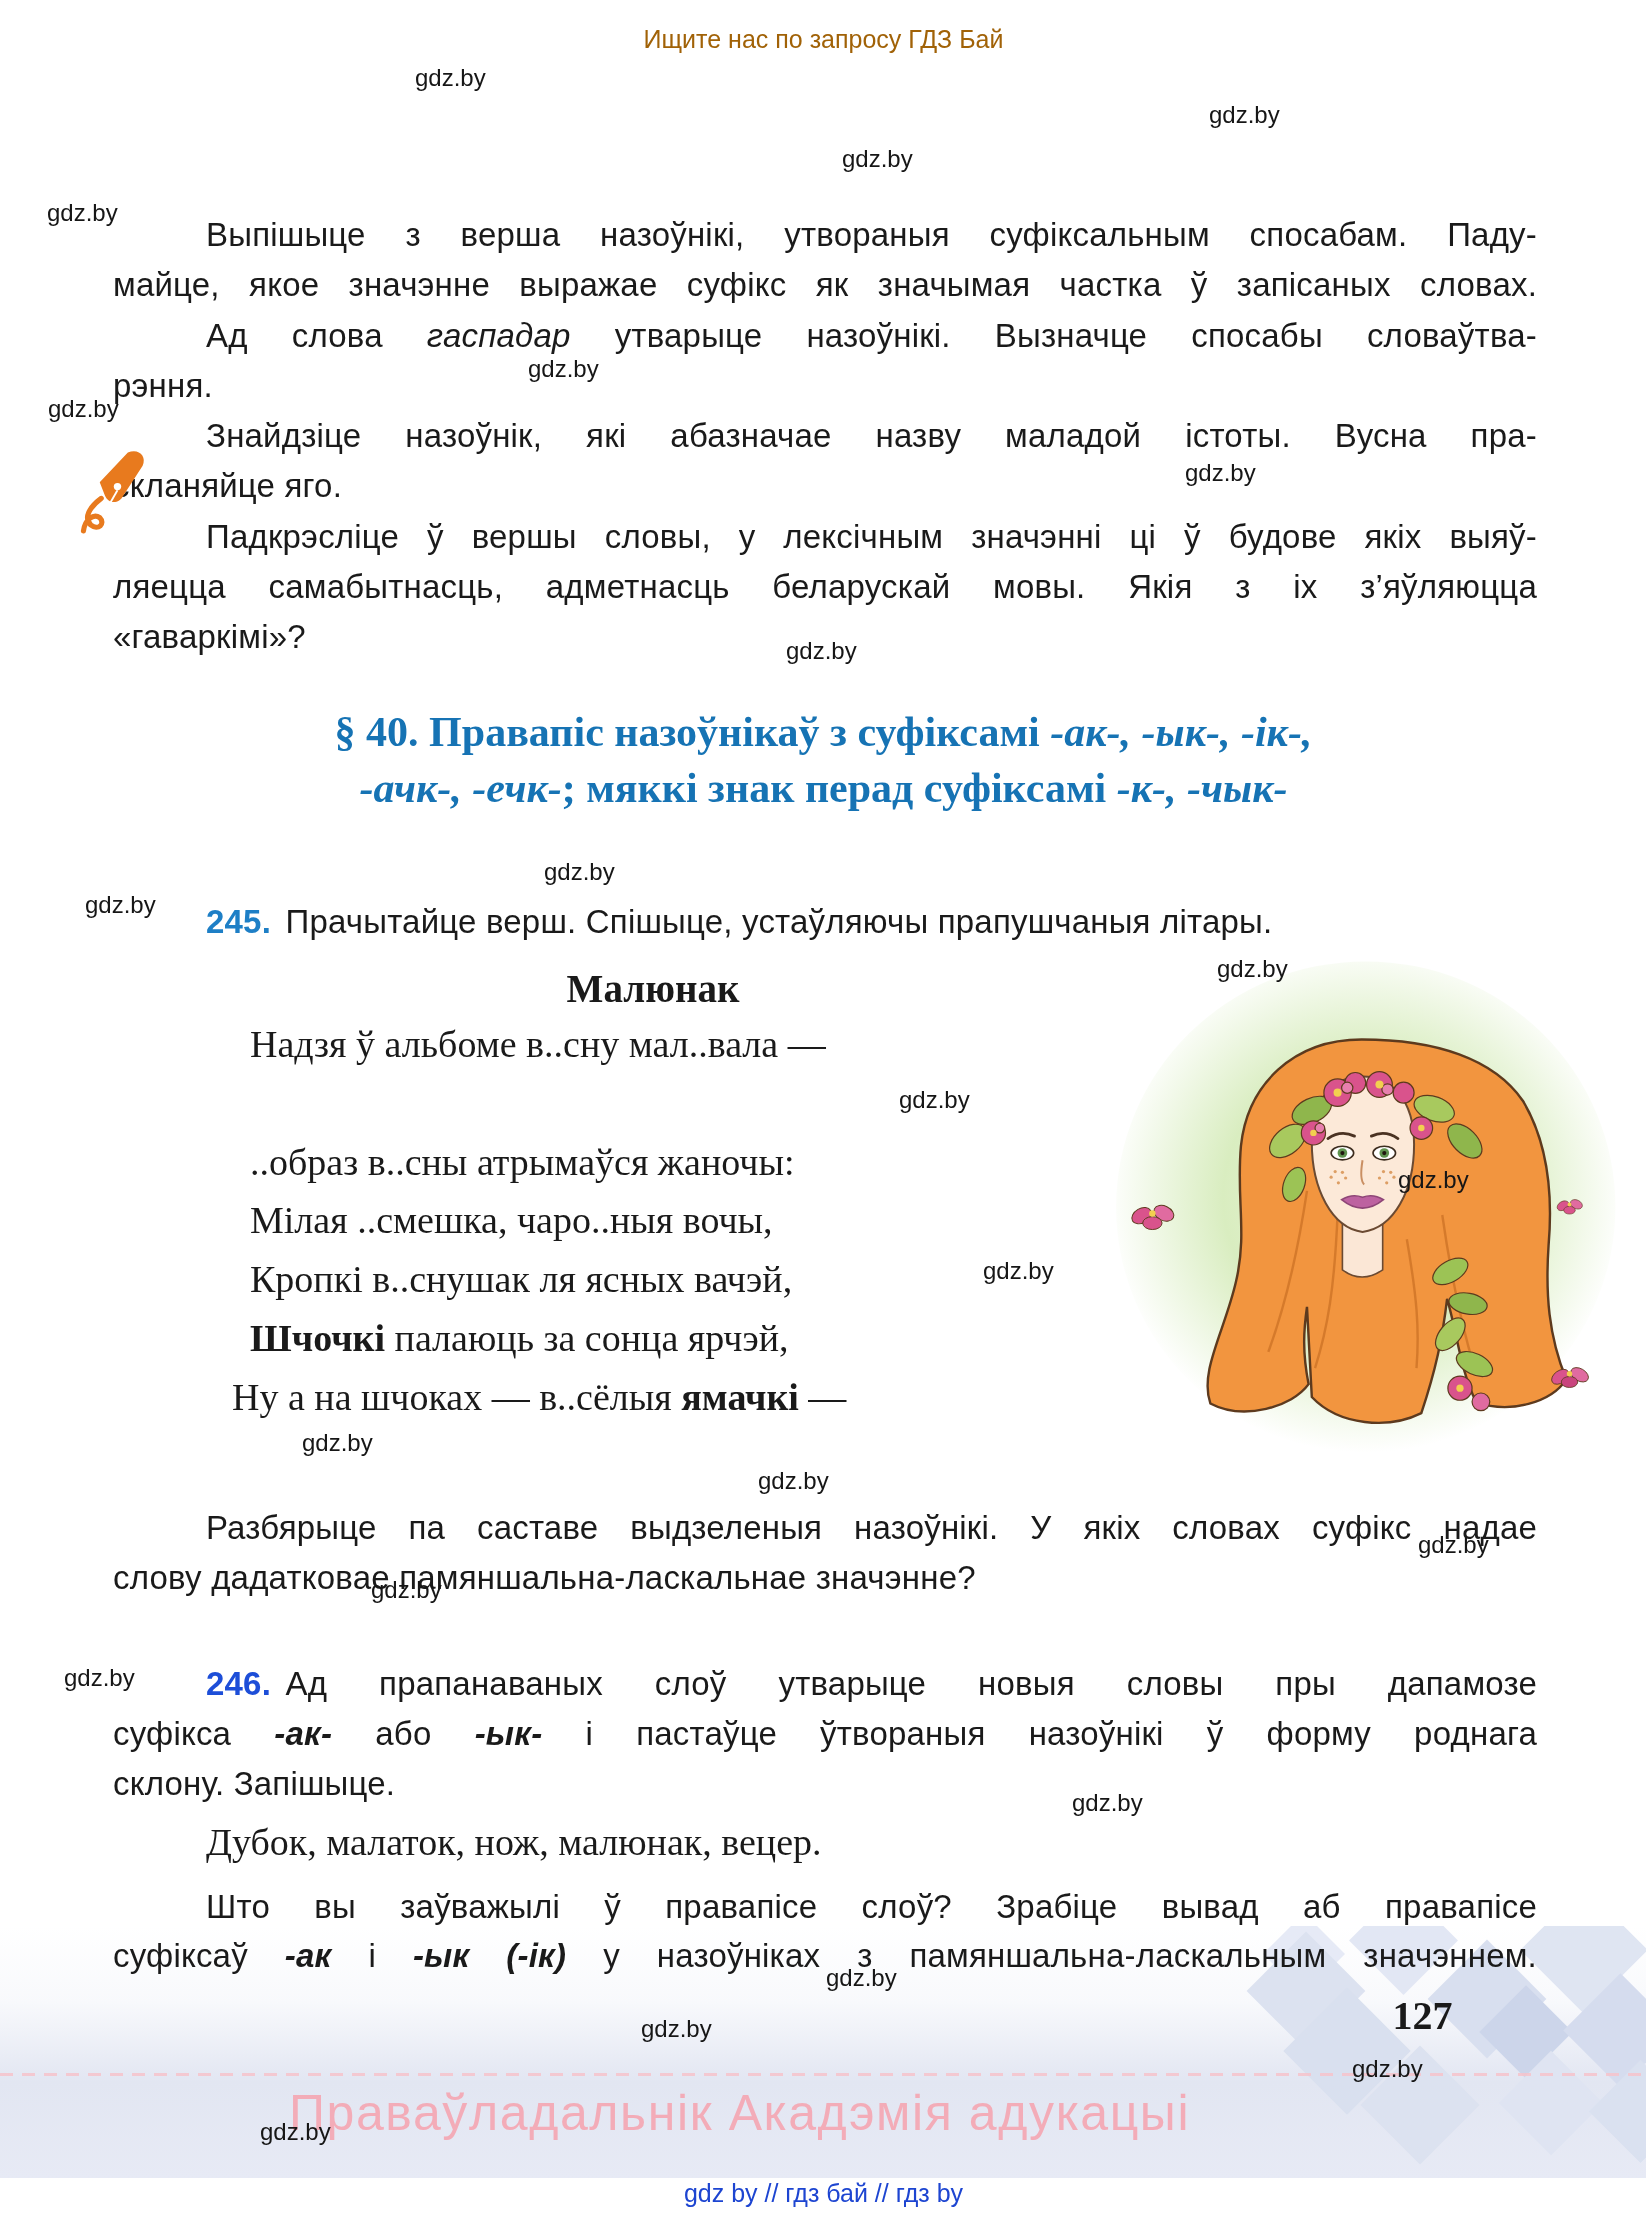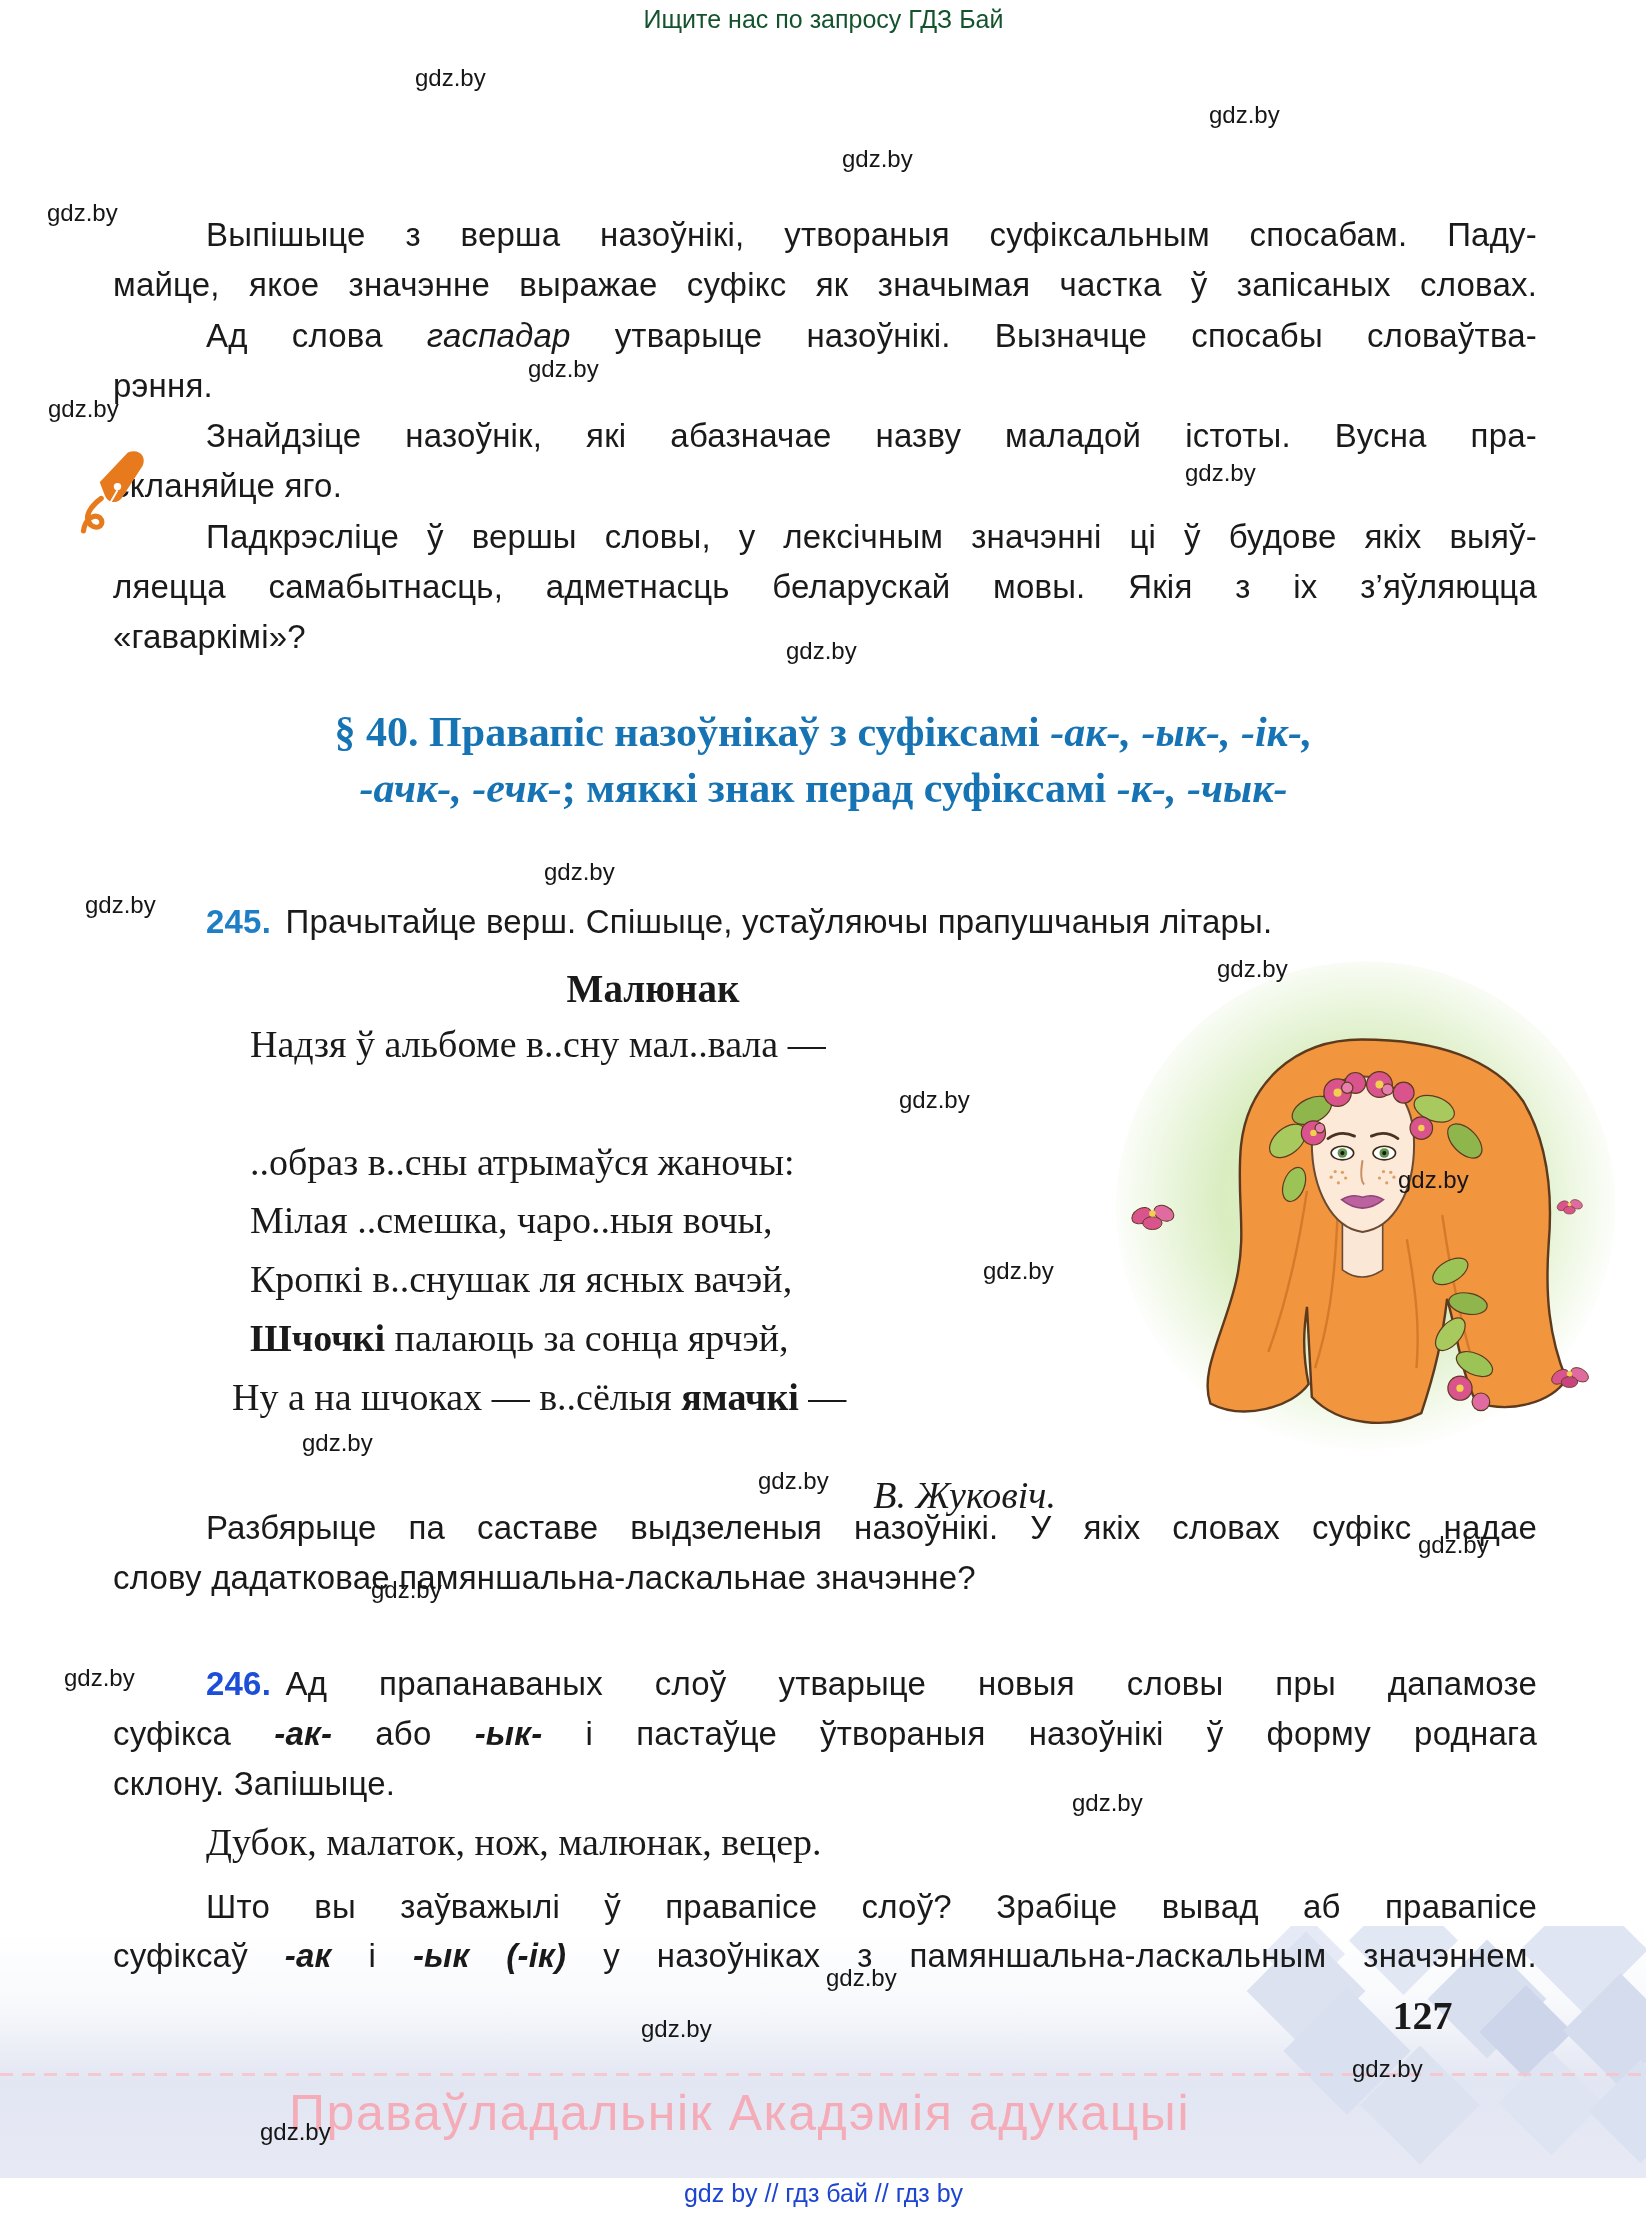--- a/index.html
+++ b/index.html
@@ -35,21 +35,21 @@
   .diamond{position:absolute;transform:rotate(45deg);}
   .links{position:absolute;left:0;right:0;top:2179px;text-align:center;font-size:25px;z-index:6;}
   .pen-icon{position:absolute;left:79px;top:448px;width:74px;height:89px;z-index:4;}
   .illu{position:absolute;left:1096px;top:949px;width:550px;height:520px;z-index:2;}
 </style>
 </head>
 <body>
 
 <div id="page">
 
-  <div class="abs banner" style="color:#14532d;">Ищите нас по запросу ГДЗ Бай</div>
+  <div class="abs banner" style="color:#a16207;margin-top:20px;">Ищите нас по запросу ГДЗ Бай</div>
 
   <div id="wm-layer">
       <span class="wm" style="left: 415px; top: 64px;">gdz.by</span>
       <span class="wm" style="left: 1209px; top: 101px;">gdz.by</span>
       <span class="wm" style="left: 842px; top: 145px;">gdz.by</span>
       <span class="wm" style="left: 47px; top: 199px;">gdz.by</span>
       <span class="wm" style="left: 528px; top: 355px;">gdz.by</span>
       <span class="wm" style="left: 48px; top: 395px;">gdz.by</span>
       <span class="wm" style="left: 1185px; top: 459px;">gdz.by</span>
       <span class="wm" style="left: 786px; top: 637px;">gdz.by</span>
@@ -96,21 +96,20 @@
 
   <div class="body-line" style="left:206px;top:903px;"><span class="exnum" style="color:#1e7fc6;">245.</span><span>Прачытайце верш. Спішыце, устаўляючы прапушчаныя літары.</span></div>
 
   <div class="poem-title" style="top:966px;">Малюнак</div>
   <div class="poem-line" style="left:250px;top:1022px;">Надзя ў альбоме в..сну мал..вала —</div>
   <div class="poem-line" style="left:250px;top:1140px;">..образ в..сны атрымаўся жаночы:</div>
   <div class="poem-line" style="left:250px;top:1198px;">Мілая ..смешка, чаро..ныя вочы,</div>
   <div class="poem-line" style="left:250px;top:1257px;">Кропкі в..снушак ля ясных вачэй,</div>
   <div class="poem-line" style="left:250px;top:1316px;"><b>Шчочкі</b><span> палаюць за сонца ярчэй,</span></div>
   <div class="poem-line" style="left:232px;top:1375px;text-align:center;"><span>Ну а на шчоках — в..сёлыя </span><b>ямачкі</b><span> —</span></div>
-  <div class="poem-author" style="top:1473px;">В. Жуковіч.</div>
 
   <svg class="illu" viewBox="0 0 683 645">
     <defs>
       <radialGradient id="gbg" cx="50%" cy="48%" r="52%">
         <stop offset="0%" stop-color="#eff6de"></stop>
         <stop offset="55%" stop-color="#d9edc0"></stop>
         <stop offset="100%" stop-color="#d9edc0" stop-opacity="0"></stop>
       </radialGradient>
     </defs>
     <ellipse cx="335" cy="320" rx="310" ry="305" fill="url(#gbg)"></ellipse>

